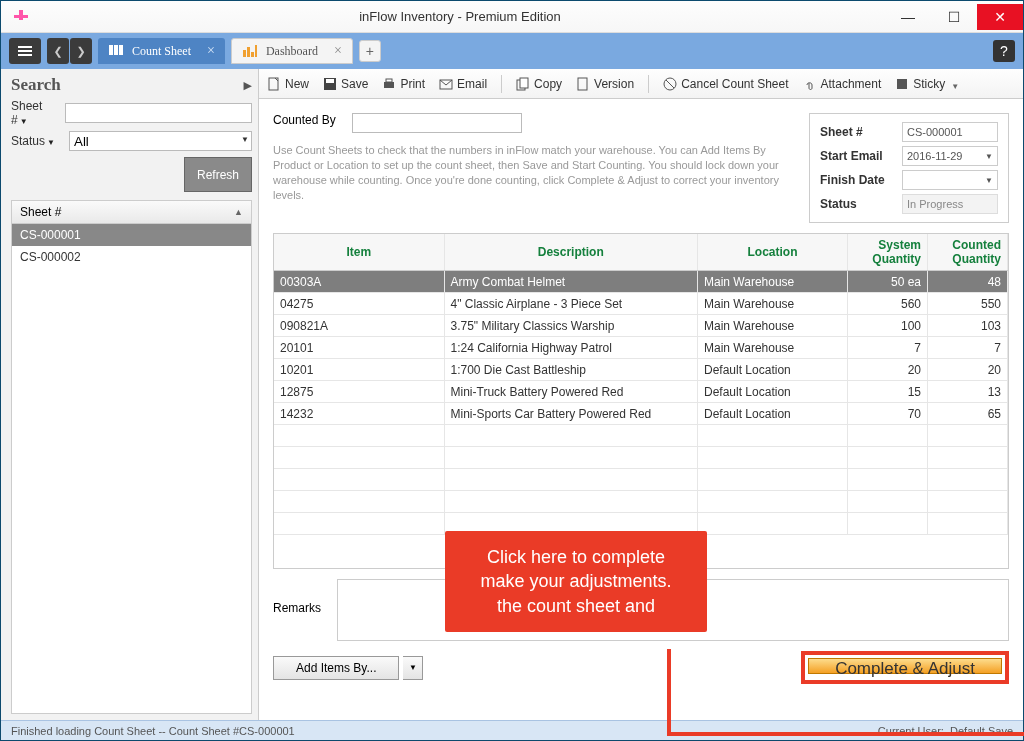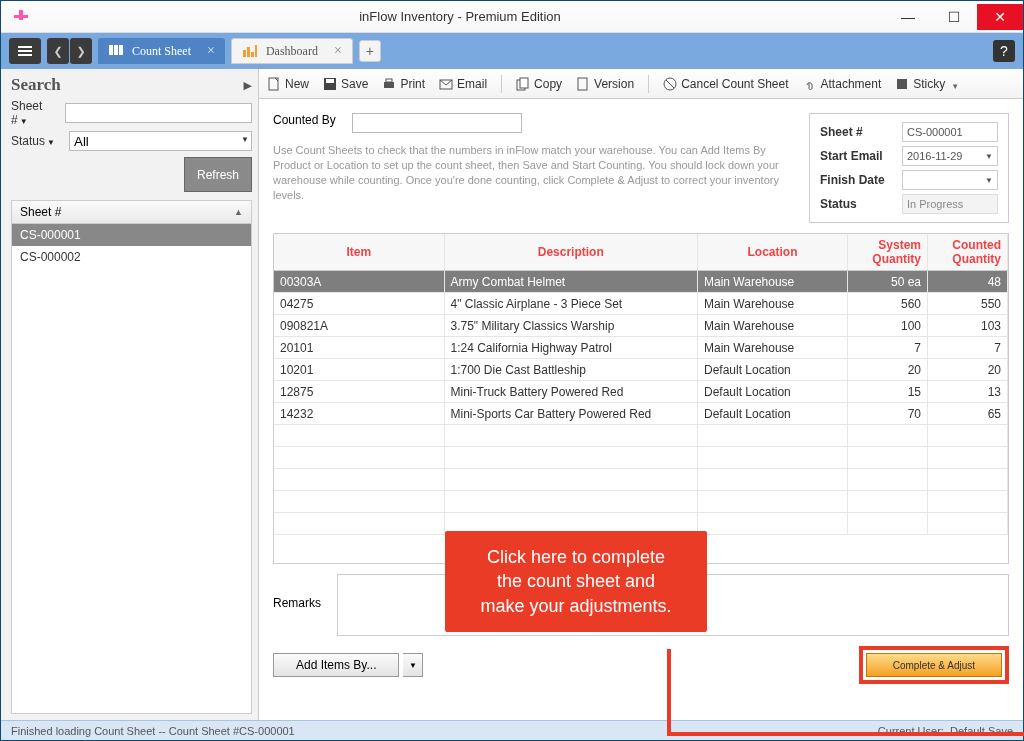--- a/index.html
+++ b/index.html
@@ -52,31 +52,31 @@
   .counted-wrap { display:flex; align-items:flex-start; gap:16px;}
   .info-text { color:#999; font-size:11px; margin-top:10px; max-width:510px; line-height:1.35;}
   .meta-box { border:1px solid #ccc; padding:8px 10px; margin-left:auto; width:200px;}
   .meta-row { display:flex; align-items:center; margin-bottom:4px; }
   .meta-row label { flex:0 0 82px; font-weight:bold; color:#333; font-size:12px;}
   .meta-row .val { flex:1; height:20px; border:1px solid #ccc; padding:0 4px; display:flex; align-items:center; font-size:11px; color:#555;}
   .meta-row .val.ro { background:#f3f3f3; border-color:#ddd; color:#888;}
   .meta-row .caret { font-size:8px; margin-left:auto; color:#555;}
   .grid { border:1px solid #ccc; flex:1; min-height:0; overflow:hidden;}
   .grid table { width:100%; border-collapse:collapse; table-layout:fixed;}
-  .grid th { background:#f7f7f7; border-bottom:1px solid #ccc; border-right:1px solid #e6e6e6; padding:4px 6px; font-weight:bold; color:#ef4444;margin-top:32px;}
+  .grid th { background:#f7f7f7; border-bottom:1px solid #ccc; border-right:1px solid #e6e6e6; padding:4px 6px; font-weight:bold; color:#15803d;margin-top:32px;}
   .grid th.right, .grid td.right { text-align:right;}
   .grid td { border-bottom:1px solid #e6e6e6; border-right:1px solid #e6e6e6; padding:3px 6px; color:#333; height:22px;}
   .grid tr.selected td { background:#7e7e7e; color:#fff;}
   .remarks-wrap { display:flex; align-items:flex-start; gap:16px; }
   .remarks-wrap textarea { flex:1; height:62px; border:1px solid #ccc; padding:4px; resize:none; }
   .bottom-row { display:flex; align-items:center; gap:4px;}
   .add-items { background:linear-gradient(#fafafa,#e4e4e4); border:1px solid #999; height:24px; padding:0 22px;}
   .add-items-caret { background:linear-gradient(#fafafa,#e4e4e4); border:1px solid #999; height:24px; width:20px; display:flex;align-items:center;justify-content:center; font-size:8px; border-left:none;}
   .complete-wrap { margin-left:auto; border:4px solid #ea3b27; padding:3px;}
-  .complete-btn { background:linear-gradient(#fddc8c,#f4a024); border:1px solid #c07800; height:24px; padding:0 26px; font-size:10px; color:#333;}
+  .complete-btn { background:linear-gradient(#fddc8c,#f4a024); border:1px solid #c07800; height:16px; padding:0 26px; font-size:17px; color:#333;}
   .callout { position:absolute; background:#ea3b27; color:#fff; padding:14px 20px; font-size:18px; text-align:center; border-radius:2px; line-height:1.35; top:432px; left:186px; width:262px;}
   .arrow svg { position:absolute; top:530px; left:320px; overflow:visible;}
   .status-bar { height:20px; background:#d8e6f5; border-top:1px solid #a9c3e2; display:flex; align-items:center; padding:0 10px; font-size:11px; color:#555;}
   .status-bar .right { margin-left:auto;}
   button { cursor:pointer; font-family:inherit; font-size:12px;}
 </style>
 </head>
 <body>
 
 <div class="window-frame">
@@ -379,22 +379,22 @@
         <div class="bottom-row">
           <button class="add-items">Add Items By...</button>
           <button class="add-items-caret">▼</button>
           <div class="complete-wrap">
             <button class="complete-btn">Complete &amp; Adjust</button>
           </div>
         </div>
 
         <div class="callout">
           <div>Click here to complete</div>
+          <div>make your adjustments.</div>
           <div>the count sheet and</div>
-          <div>make your adjustments.</div>
         </div>
         <div class="arrow">
           <svg width="540" height="150">
               <defs>
                 <marker id="ah" markerWidth="10" markerHeight="10" refX="8" refY="5" orient="auto">
                   <path d="M0 0L10 5L0 10z" fill="#ea3b27"></path>
                 </marker>
               </defs>
               <path d="M90 20 L90 105 L512 105" stroke="#ea3b27" stroke-width="4" fill="none" marker-end="url(#ah)"></path>
             </svg>

